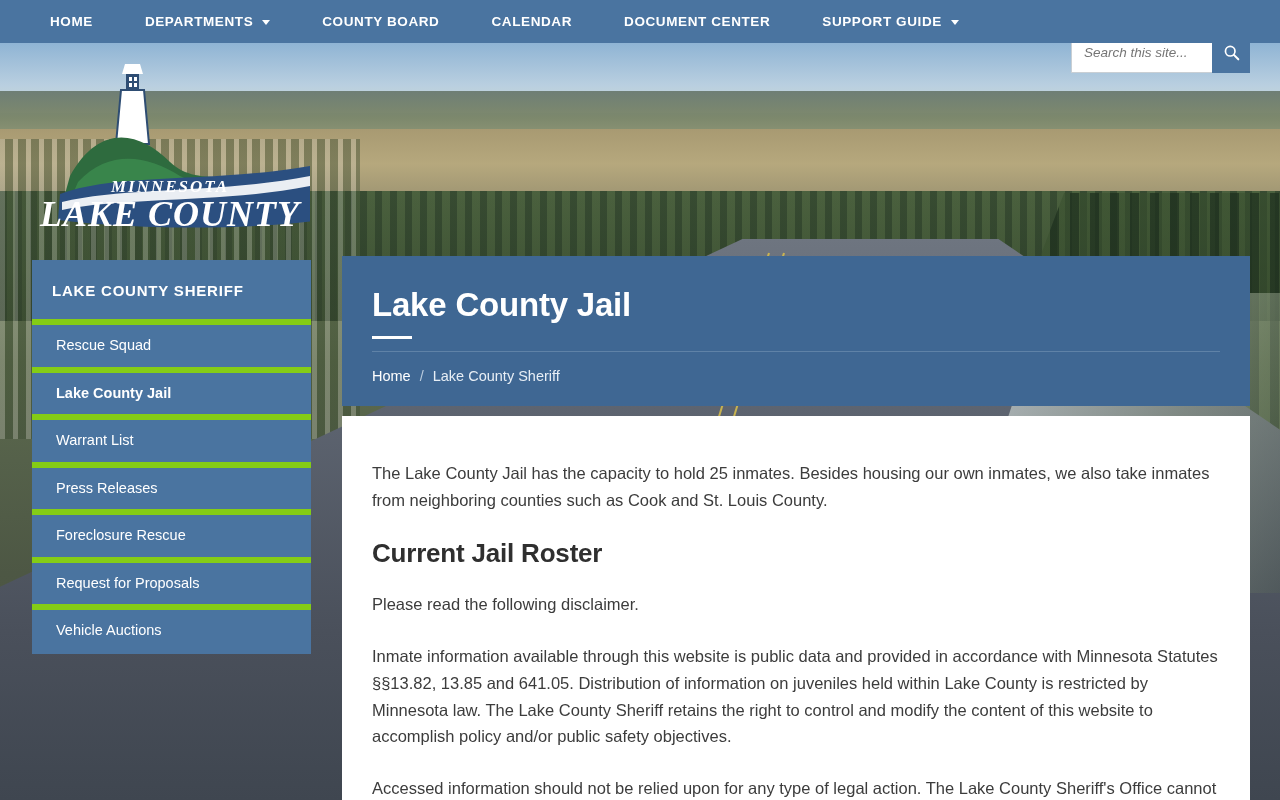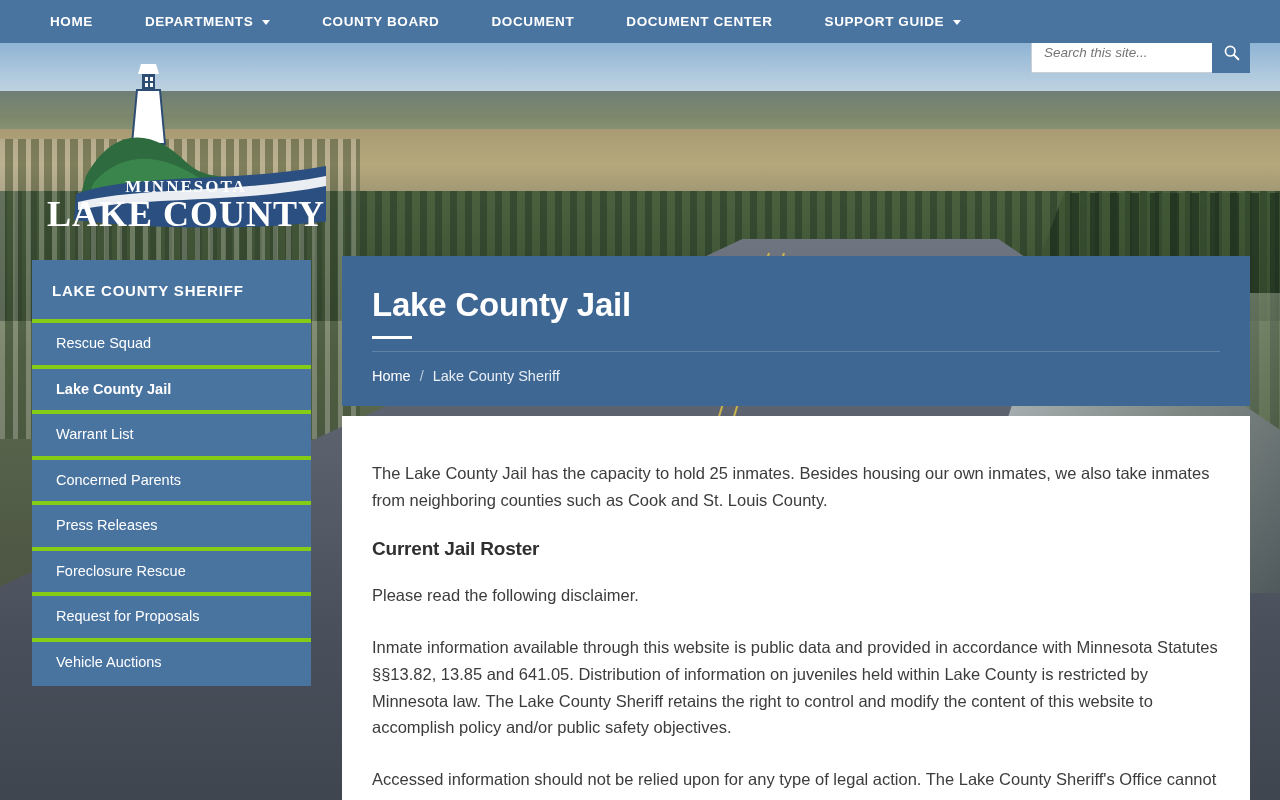--- a/index.html
+++ b/index.html
@@ -120,34 +120,35 @@
     clip-path: polygon(20% 0, 100% 0, 100% 100%, 0 60%);
   }
   .left-trees {
     position: absolute; top: 96px; left: 0; width: 360px; height: 300px;
     background: repeating-linear-gradient(90deg, rgba(200,200,190,.30) 0 5px, rgba(60,76,50,.45) 5px 13px);
   }
 
   
   .logo {
     position: absolute;
-    left: 46px; top: 44px;
+    left: 30px; top: 44px;
     width: 280px; height: 190px;
     z-index: 12;
+    font-style: italic;
   }
 
   
   .searchbox {
     position: absolute;
     top: 32px; right: 30px;
     display: flex;
     z-index: 14;
   }
   .searchbox input {
-    width: 181px;
+    width: 141px;
     height: 41px;
     border: 1px solid #c9cfd4;
     border-right: none;
     background: #ffffff;
     padding: 0 12px;
     font-size: 13.5px;
     font-style: italic;
     color: #777;
     font-family: "Liberation Sans", sans-serif;
     outline: none;
@@ -184,21 +185,21 @@
     font-weight: bold;
     letter-spacing: .8px;
     padding: 22px 20px 20px 20px;
   }
   .sidebar-item {
     display: block;
     color: #ffffff;
     font-size: 14.5px;
     line-height: 1.35;
     padding: 11px 20px 11px 24px;
-    border-top: 4px solid #84cc16;
+    border-top: 6px solid #84cc16;
     text-decoration: none;
     cursor: pointer;
   }
   .sidebar-item.active { font-weight: bold; }
 
   
   .page-header {
     position: absolute;
     left: 342px; top: 213px;
     width: 908px;
@@ -240,21 +241,21 @@
     padding: 44px 30px 10px 30px;
     overflow: hidden;
   }
   .body-card p {
     font-size: 16.5px;
     line-height: 1.62;
     color: #3c3c3c;
     margin-bottom: 25px;
   }
   .body-card h2 {
-    font-size: 19px;
+    font-size: 26px;
     font-weight: bold;
     color: #2f2f2f;
     margin: 8px 0 22px 0;
     letter-spacing: -0.2px;
   }
 </style>
 </head>
 <body>
 
 <div class="topnav">
@@ -262,21 +263,21 @@
     <span>HOME</span>
   </div>
   <div class="topnav-item">
     <span>DEPARTMENTS</span>
     <span class="caret"></span>
   </div>
   <div class="topnav-item">
     <span>COUNTY BOARD</span>
   </div>
   <div class="topnav-item">
-    <span>DOCUMENT</span>
+    <span>CALENDAR</span>
   </div>
   <div class="topnav-item">
     <span>DOCUMENT CENTER</span>
   </div>
   <div class="topnav-item">
     <span>SUPPORT GUIDE</span>
     <span class="caret"></span>
   </div>
 </div>
 
@@ -330,21 +331,20 @@
   </button>
 </div>
 
 <div class="content-wrap">
 
   <nav class="sidebar">
     <div class="sidebar-title">LAKE COUNTY SHERIFF</div>
     <a class="sidebar-item">Rescue Squad</a>
     <a class="sidebar-item active">Lake County Jail</a>
     <a class="sidebar-item">Warrant List</a>
-    <a class="sidebar-item">Concerned Parents</a>
     <a class="sidebar-item">Press Releases</a>
     <a class="sidebar-item">Foreclosure Rescue</a>
     <a class="sidebar-item">Request for Proposals</a>
     <a class="sidebar-item">Vehicle Auctions</a>
 
   </nav>
 
   <header class="page-header">
     <div class="page-title">Lake County Jail</div>
     <div class="title-rule"></div>

